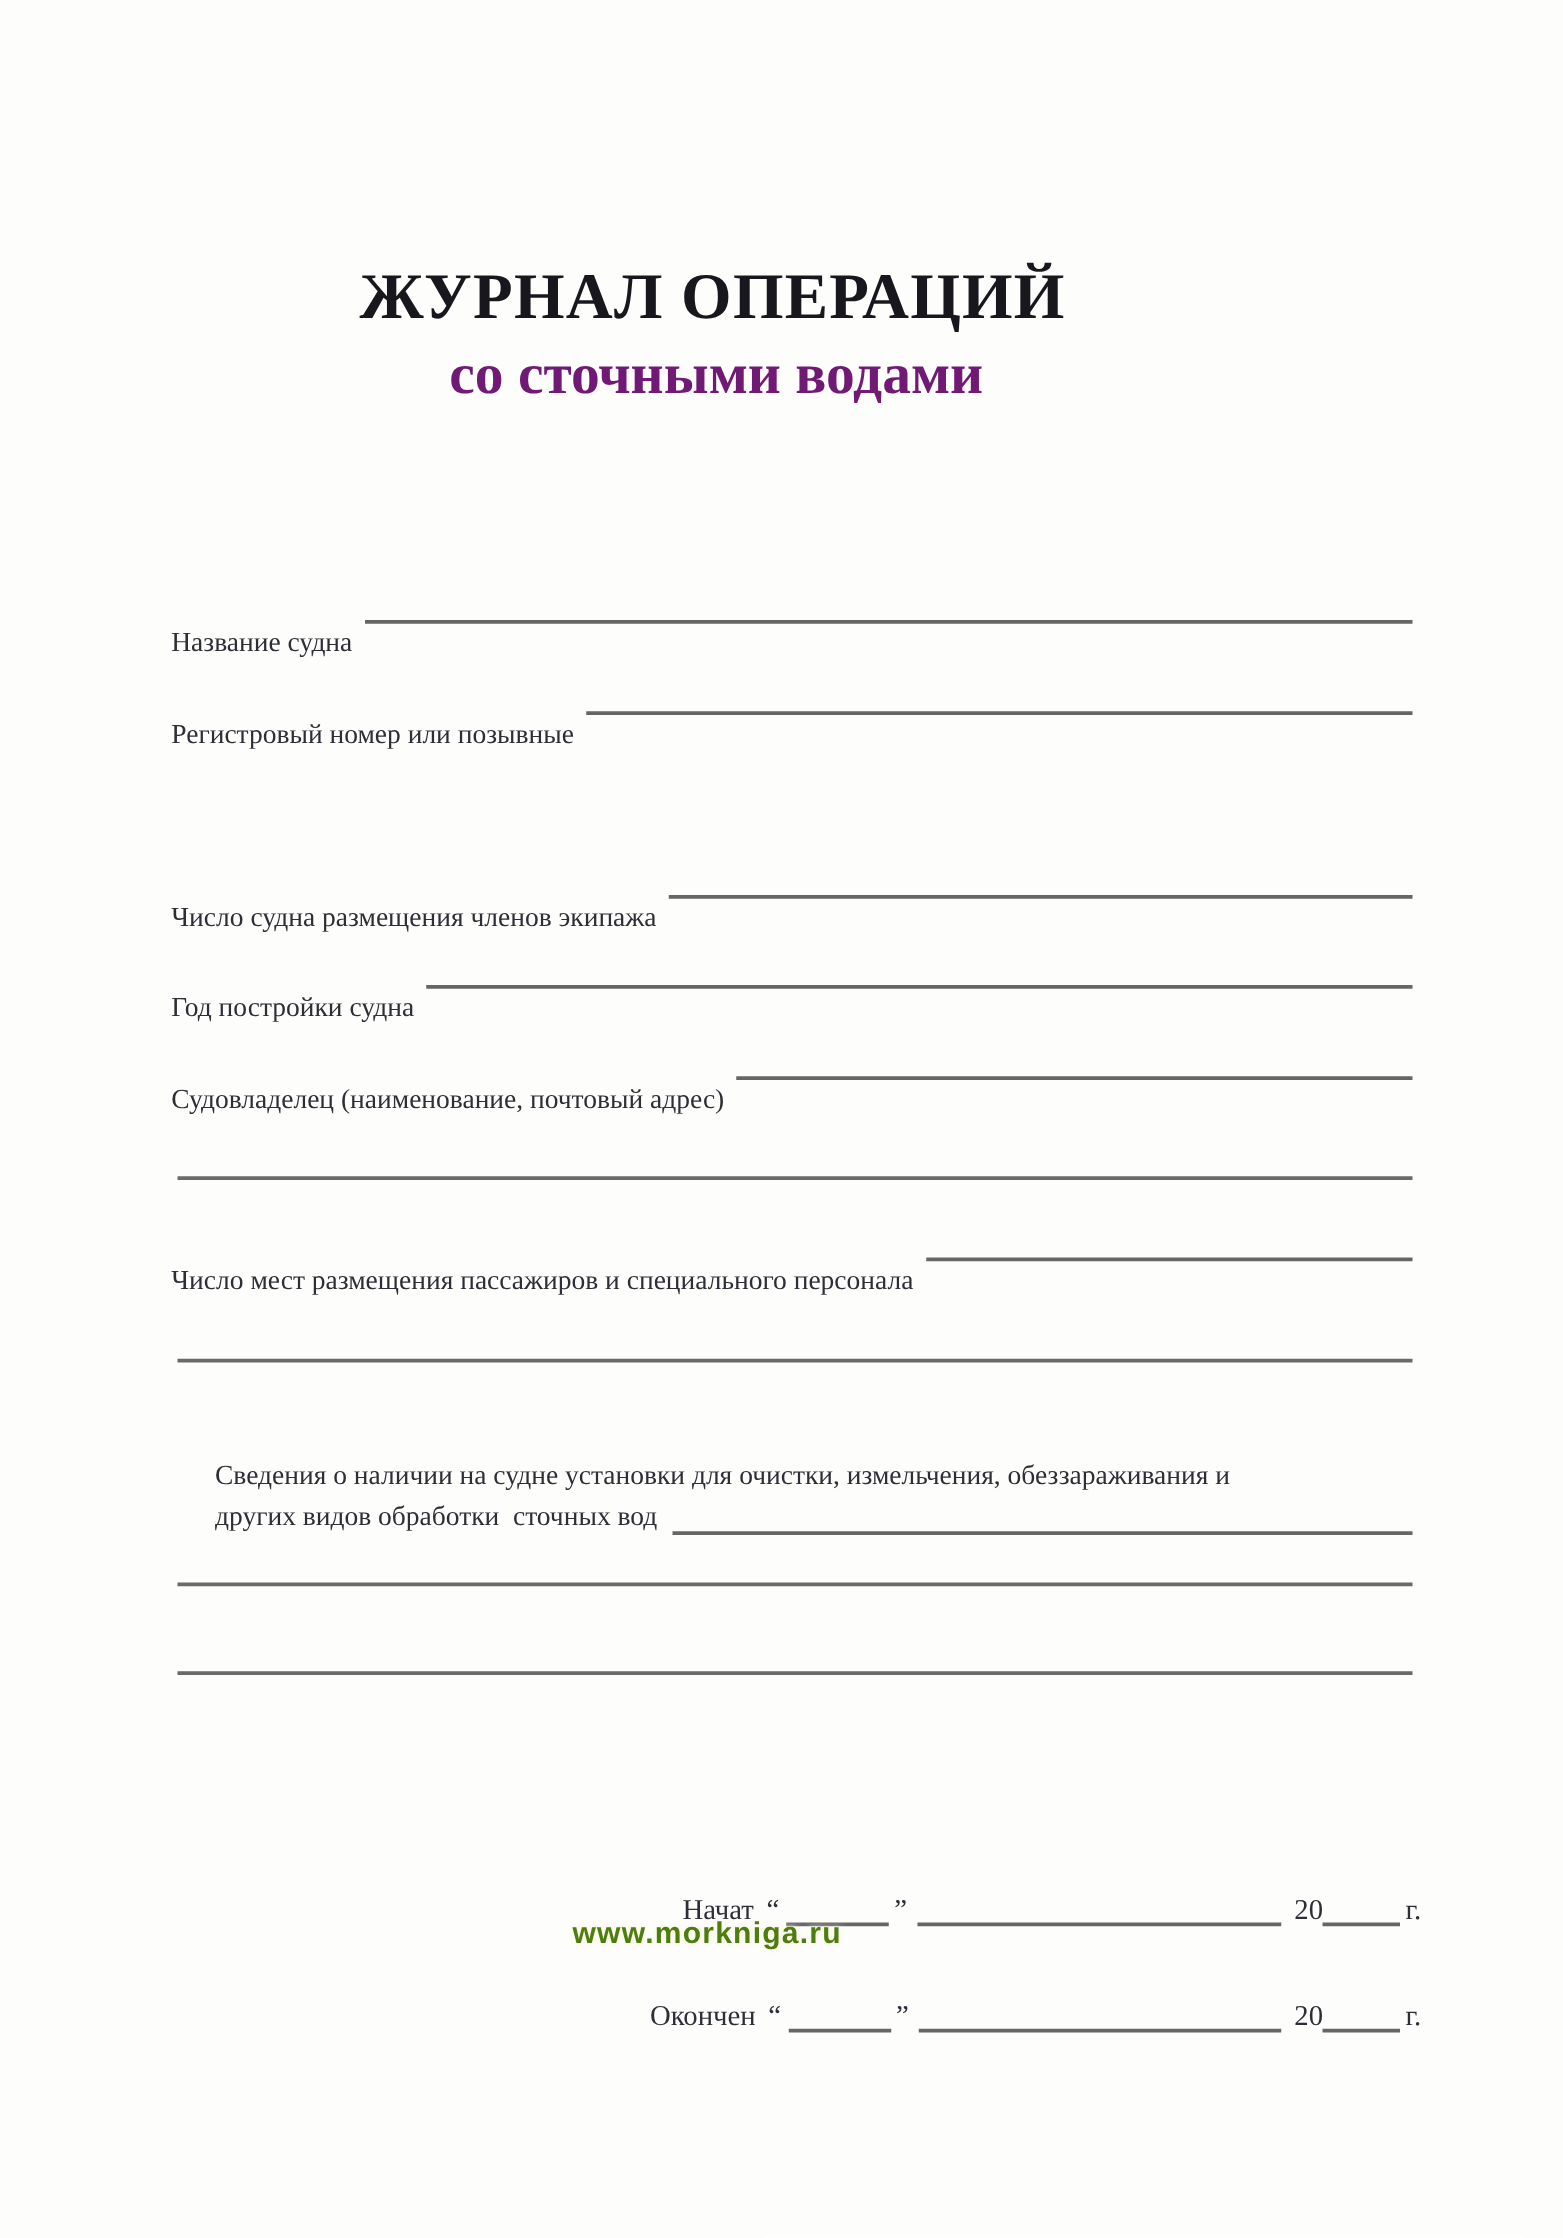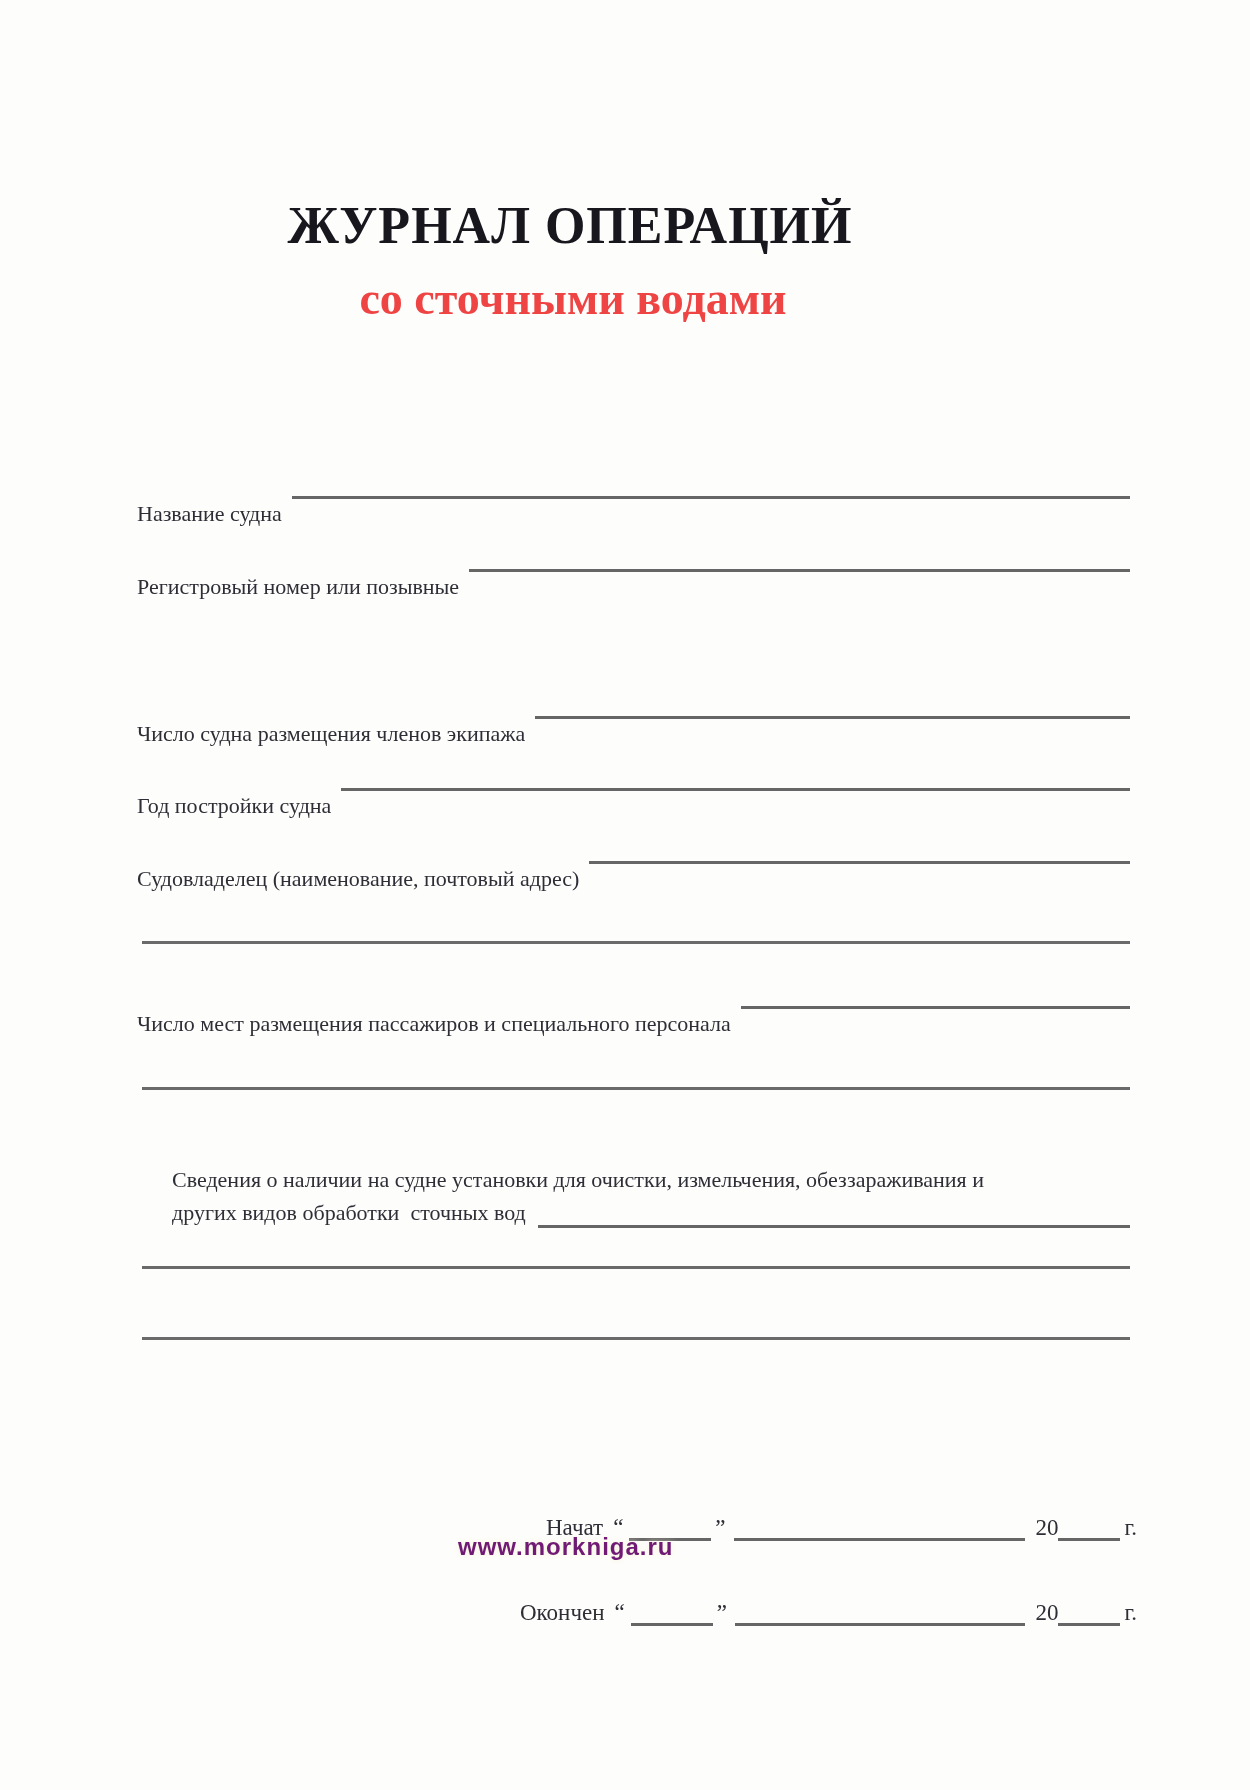--- a/index.html
+++ b/index.html
@@ -9,36 +9,36 @@
     height:1790px;
     background:#fdfdfc;
     overflow:hidden;
     font-family:"Liberation Serif","DejaVu Serif",serif;
     color:#2e2e36;
   }
   .title{
     position:absolute;
     top:196px; left:0; right:0;
     padding-right:110px;
-    margin:0;
+    margin:12px;
     text-align:center;
     font-size:52px;
     font-weight:bold;
     letter-spacing:1px;
     color:#17171d;
   }
   .subtitle{
     position:absolute;
     top:272px; left:0; right:0;
     padding-right:104px;
     margin:0;
     text-align:center;
     font-size:46px;
     font-weight:bold;
-    color:#ef4444;
+    color:#701a75;
   }
   .field{
     position:absolute;
     left:137px; right:120px;
     height:32px;
     display:flex;
     align-items:flex-start;
   }
   .lbl{
     white-space:nowrap;
@@ -99,21 +99,21 @@
   .suffix{line-height:28px;padding-left:4px;}
   .watermark{
     position:absolute;
     left:458px;
     top:1533px;
     z-index:5;
     font-family:"Liberation Sans","DejaVu Sans",sans-serif;
     font-weight:bold;
     font-size:24px;
     letter-spacing:1px;
-    color:#701a75;
+    color:#4d7c0f;
     text-shadow:0 0 8px #f7f2da, 0 0 2px #fdf9e4;
   }
 </style>
 </head>
 <body>
 
 <div class="page">
 
   <h1 class="title">ЖУРНАЛ ОПЕРАЦИЙ</h1>
   <h2 class="subtitle">со сточными водами</h2>

